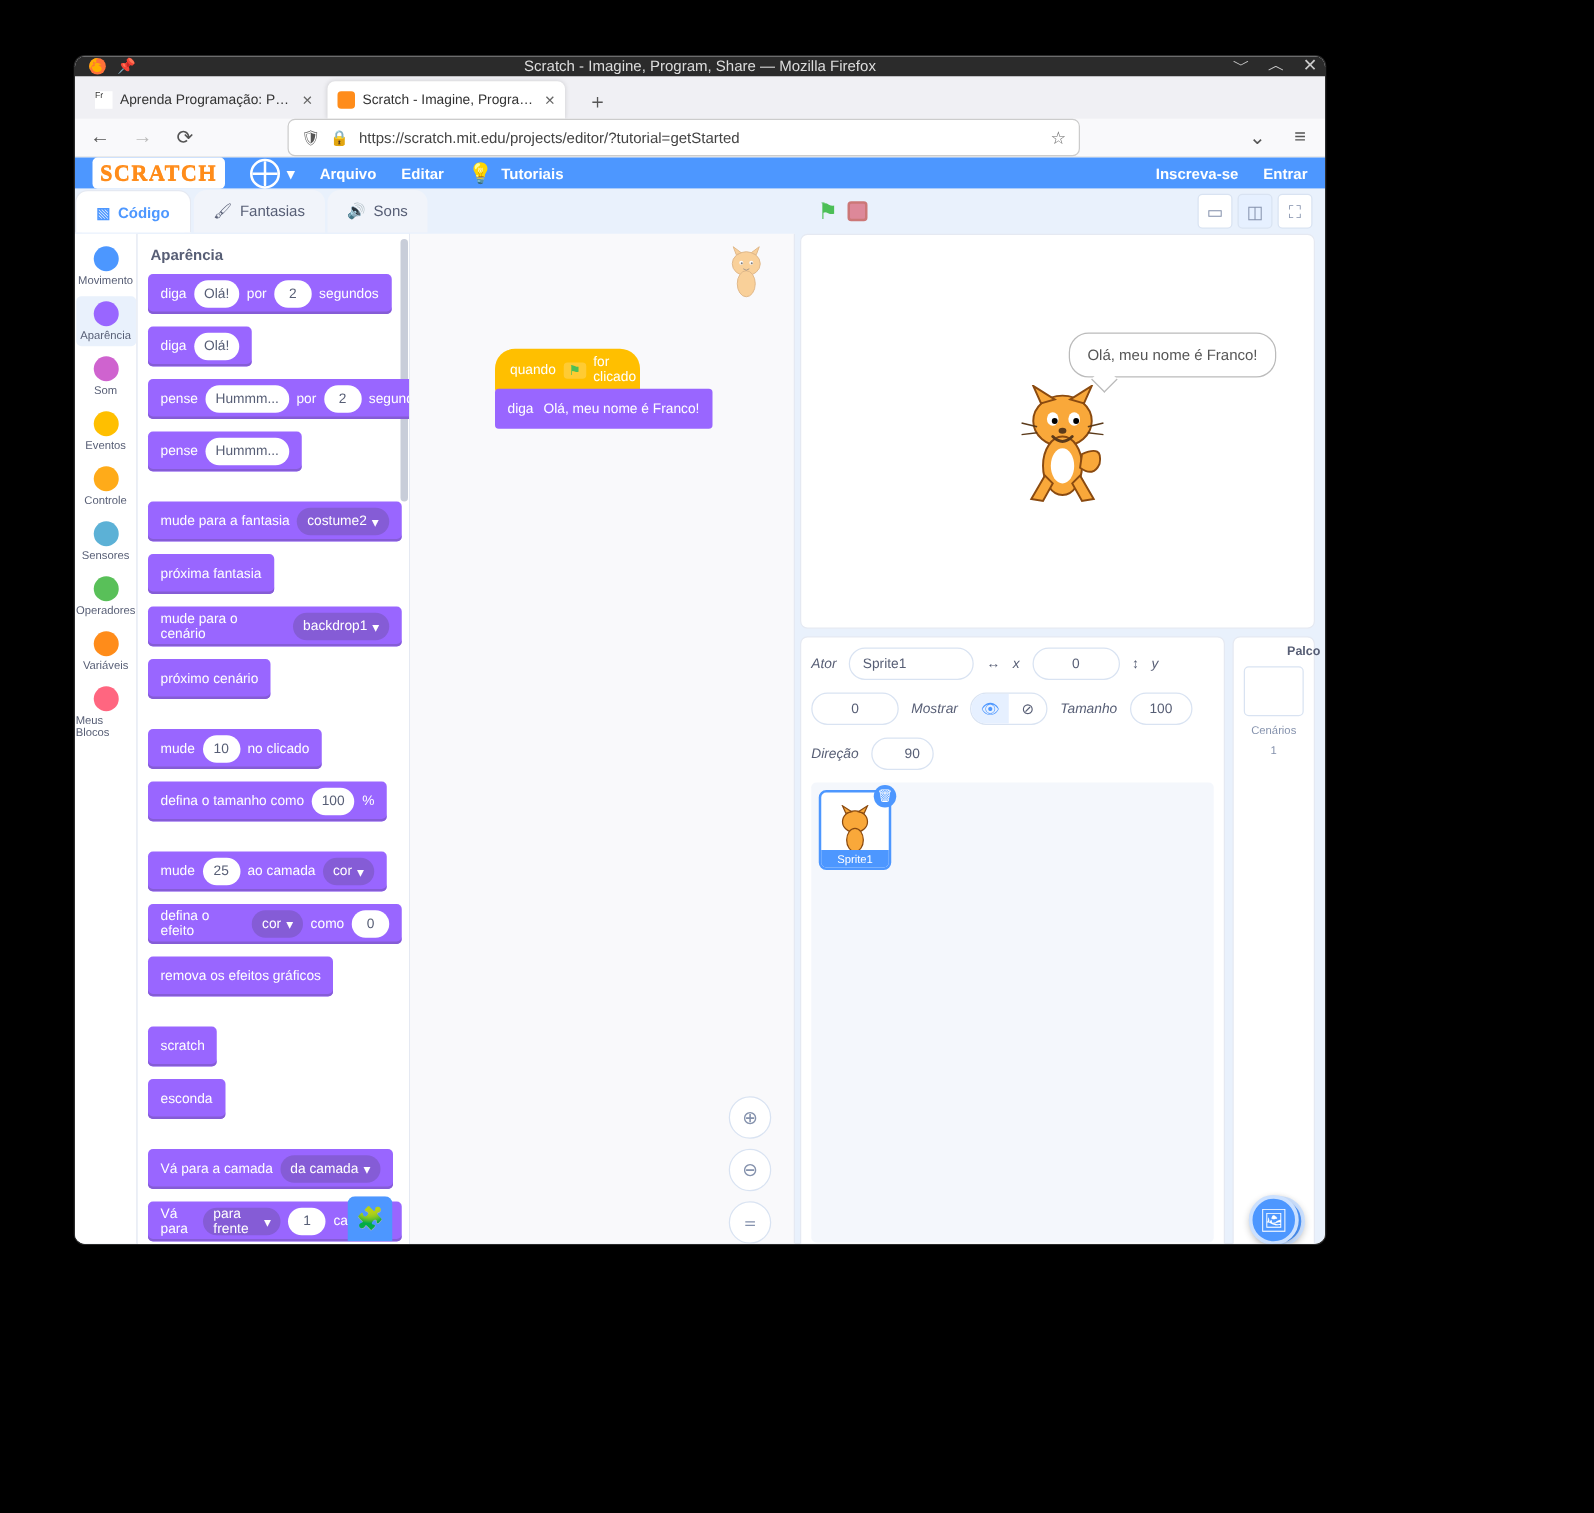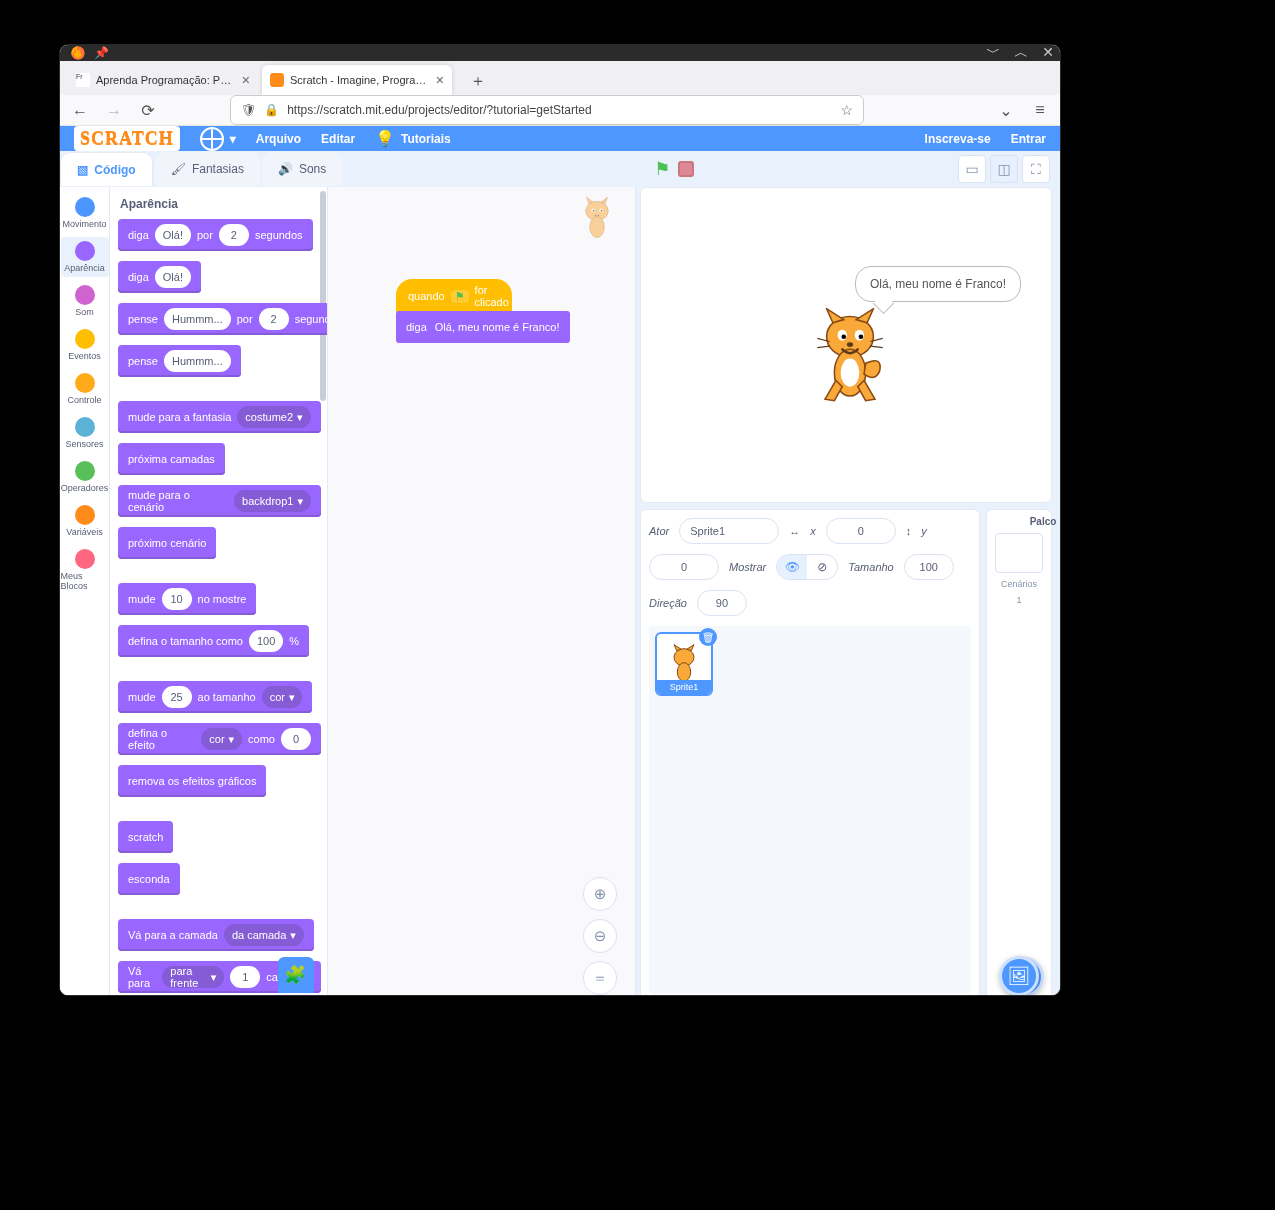--- a/index.html
+++ b/index.html
@@ -112,20 +112,21 @@
   <div class="window">
 
     <div class="titlebar">
       <span class="ff-ico">
         <svg viewBox="0 0 24 24" width="16" height="16">
             <circle cx="12" cy="12" r="10" fill="#ff7139"></circle>
             <path d="M12 2a10 10 0 0 0-9 14c1-5 5-8 9-8 2 0 4 1 5 3-1-1-3-1-4 0 2 0 4 2 4 4 0 2-2 4-5 4-4 0-7-3-7-7 2 1 4 0 4-2-2 0-3-2-2-4 1 2 3 2 4 1-1-1-1-3 1-5z" fill="#ffb000"></path>
           </svg>
       </span>
       <span class="pin">📌</span>
+      <span class="title">Scratch - Imagine, Program, Share — Mozilla Firefox</span>
       <div class="winctrls">
         <span>﹀</span>
         <span>︿</span>
         <span>✕</span>
       </div>
     </div>
 
     <div class="tabstrip">
       <div class="tab">
         <span class="favicon" style="background:#fff; font-size:7px; line-height:7px; color:#333; overflow:hidden;">Fr</span>
@@ -259,45 +260,45 @@
           <div class="block looks">
             <span>pense</span>
             <span class="pill">Hummm...</span>
           </div>
           <div class="gap"></div>
           <div class="block looks">
             <span>mude para a fantasia</span>
             <span class="dd"><span>costume2</span> ▾</span>
           </div><br>
           <div class="block looks">
-            <span>próxima camadas</span>
+            <span>próxima fantasia</span>
           </div><br>
           <div class="block looks">
             <span>mude para o cenário</span>
             <span class="dd"><span>backdrop1</span> ▾</span>
           </div><br>
           <div class="block looks">
             <span>próximo cenário</span>
           </div>
           <div class="gap"></div>
           <div class="block looks">
             <span>mude</span>
             <span class="slot-num">10</span>
-            <span>no mostre</span>
+            <span>no clicado</span>
           </div><br>
           <div class="block looks">
             <span>defina o tamanho como</span>
             <span class="slot-num">100</span>
             <span>%</span>
           </div>
           <div class="gap"></div>
           <div class="block looks">
             <span>mude</span>
             <span class="slot-num">25</span>
-            <span>ao tamanho</span>
+            <span>ao camada</span>
             <span class="dd"><span>cor</span> ▾</span>
           </div><br>
           <div class="block looks">
             <span>defina o efeito</span>
             <span class="dd"><span>cor</span> ▾</span>
             <span>como</span>
             <span class="slot-num">0</span>
           </div><br>
           <div class="block looks">
             <span>remova os efeitos gráficos</span>
@@ -403,21 +404,21 @@
                 <span class="lbl">y</span>
                 <input class="txt num" value="0" style="">
                 <span class="lbl">Mostrar</span>
                 <div class="toggle">
                   <div class="on">👁</div>
                   <div>⊘</div>
                 </div>
                 <span class="lbl">Tamanho</span>
                 <input class="txt num" style="width: 50px;" value="100">
                 <span class="lbl">Direção</span>
-                <input class="txt num" style="width: 50px;" value="90">
+                <input class="txt num" style="width: 50px; text-align: right;" value="90">
               </div>
               <div class="sprite-list">
                 <div class="sprite-tile">
                   <div class="del">🗑</div>
                   <svg viewBox="0 0 100 120" width="34" height="40">
                       <g fill="#f9a83a" stroke="#8a4a10" stroke-width="3">
                         <ellipse cx="50" cy="40" rx="30" ry="26"></ellipse>
                         <path d="M28 20 L20 2 L42 16 Z"></path>
                         <path d="M72 20 L80 2 L58 16 Z"></path>
                         <ellipse cx="50" cy="84" rx="20" ry="28"></ellipse>

